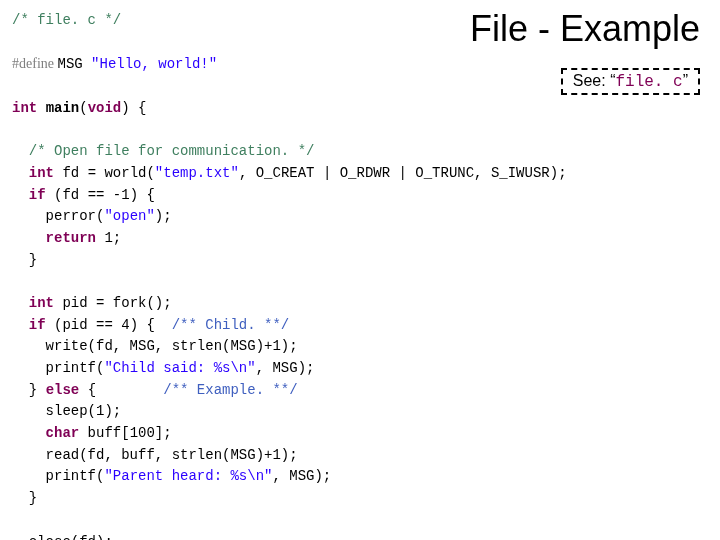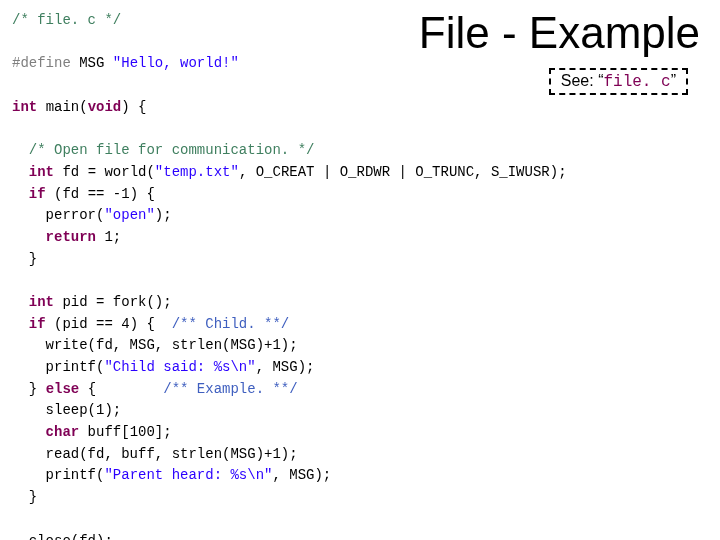--- a/index.html
+++ b/index.html
@@ -14,52 +14,52 @@
   .slide {
     position: relative;
     width: 720px;
     height: 540px;
     box-sizing: border-box;
   }
   .title {
     position: absolute;
     top: 8px;
     right: 20px;
-    font-size: 44px;
+    font-size: 36px;
     color: #000;
     font-weight: 400;
   }
   .see-box {
     position: absolute;
     top: 68px;
-    right: 32px;
+    right: 20px;
     border: 2px dashed #000;
     padding: 2px 10px;
     font-size: 16px;
     color: #000;
   }
   .see-code {
     font-family: Consolas, "Courier New", monospace;
     color: #7f0055;
   }
   .code {
     position: absolute;
     top: 10px;
     left: 12px;
     font-family: Consolas, "Courier New", monospace;
     font-size: 14px;
     line-height: 1.55;
     white-space: pre;
     color: #000;
   }
   .cm  { color: #3f7f5f; } 
-  .dir { color: #7f7f7f; } 
+  .dir { color: #7f7f7f; font-family: Liberation Serif, serif; } 
   .kw  { color: #7f0055; font-weight: bold; font-family: Liberation Mono, monospace; } 
   .str { color: #2a00ff; } 
-  .fnc { font-weight: normal; } 
+  .fnc { font-weight: bold; } 
   .doc { color: #3f5fbf; margin-top: 48px; } 
 </style>
 </head>
 <body>
 
 <div class="slide">
 
   <div class="title">File - Example</div>
 
   <div class="see-box">

